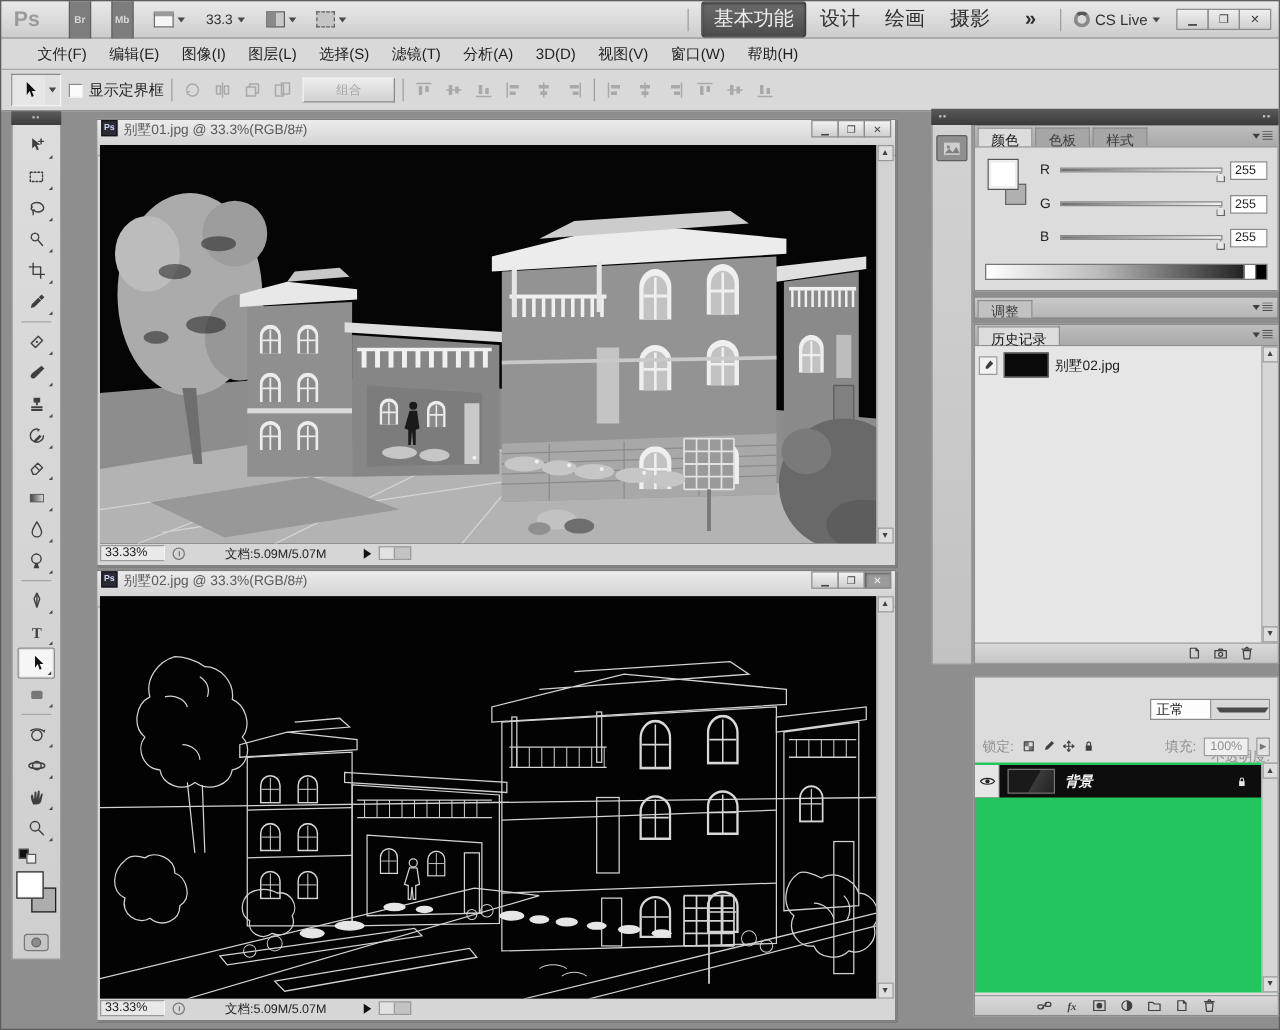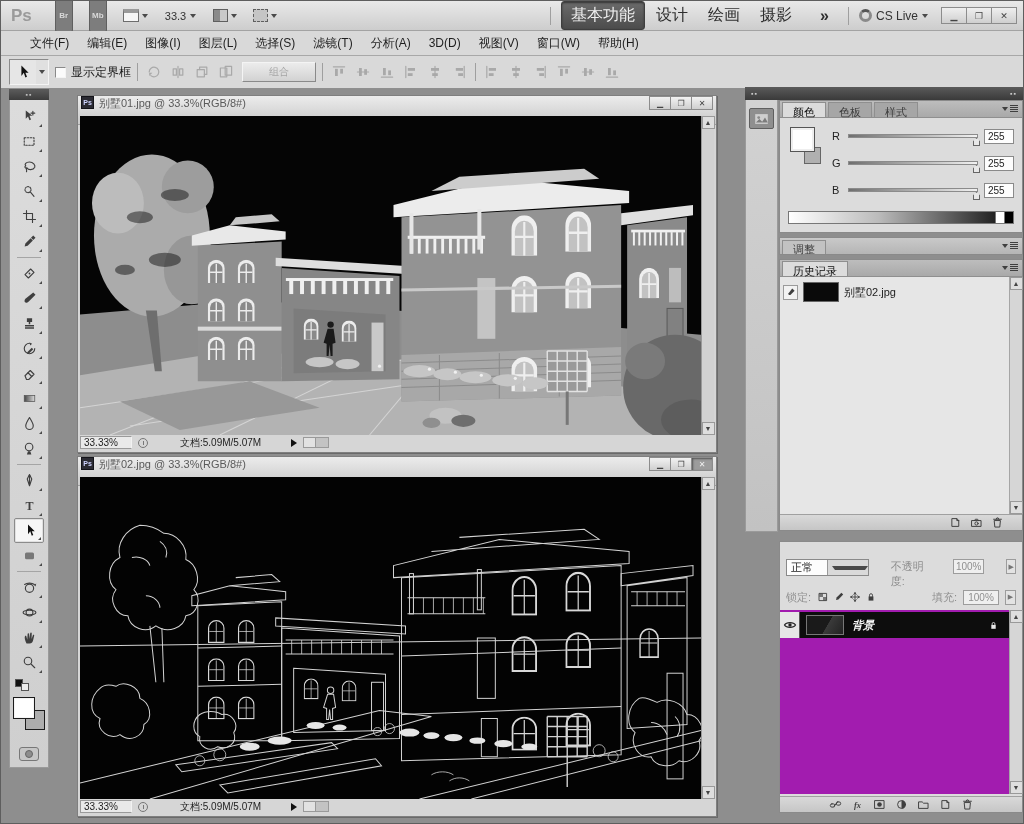--- a/index.html
+++ b/index.html
@@ -150,31 +150,31 @@
   #hist-doc-row{position:absolute;left:0;top:3px;right:13px;height:24px;display:flex;align-items:center;gap:5px;padding-left:3px;}
   .hist-well{width:15px;height:15px;background:#f2f2f2;border:1px solid #9a9a9a;display:flex;align-items:center;justify-content:center;}
   .hist-thumb{width:36px;height:20px;background:#0a0a0a;border:1px solid #666;}
   #hist-state-row{position:absolute;left:0;top:31px;right:13px;height:22px;background:#0f0f0f;color:#f2f2f2;
       display:flex;align-items:center;gap:6px;padding-left:20px;}
   #hist-state-row .tri{width:0;height:0;border-top:4px solid transparent;border-bottom:4px solid transparent;border-left:5px solid #e8e8e8;}
   .panel-bottom{position:absolute;left:0;right:0;bottom:0;height:16px;background:linear-gradient(#d9d9d9,#c6c6c6);
       border-top:1px solid #a0a0a0;display:flex;align-items:center;justify-content:flex-end;gap:8px;padding-right:18px;}
 
   #layers-panel{top:540px;height:272px;}
-  #layers-ctl1{position:absolute;left:0;top:17px;right:0;height:25px;display:flex;align-items:flex-start;gap:22px;padding:0 6px;}
+  #layers-ctl1{position:absolute;left:0;top:17px;right:0;height:25px;display:flex;align-items:flex-end;gap:22px;padding:0 6px;flex-direction:column;}
   #blend-select{width:96px;height:17px;background:#fdfdfd;border:1px solid #8a8a8a;display:flex;align-items:center;}
   #blend-select span{flex:1;padding-left:4px;font-size:11px;}
   #blend-select .dd{width:14px;height:100%;background:#d9d9d9;border-left:1px solid #999;
       display:flex;align-items:center;justify-content:center;}
   .small-label{font-size:11px;color:#8f8f8f;}
   .val-box{width:36px;height:15px;background:#efefef;border:1px solid #9c9c9c;font-size:10px;color:#8f8f8f;
       display:flex;align-items:center;justify-content:center;}
   .spin{width:11px;height:15px;background:#e3e3e3;border:1px solid #9c9c9c;display:flex;align-items:center;justify-content:center;font-size:7px;color:#777;}
   #layers-ctl2{position:absolute;left:0;top:44px;right:0;height:22px;display:flex;align-items:center;gap:6px;padding:0 6px;}
-  #layers-list{position:absolute;left:0;top:68px;right:0;bottom:18px;background:#a21caf;}
+  #layers-list{position:absolute;left:0;top:68px;right:0;bottom:18px;background:#22c55e;}
   #layer-row-bg{position:absolute;left:0;top:2px;right:13px;height:26px;background:#0d0d0d;display:flex;align-items:center;}
   .eye-well{width:20px;height:26px;background:#e6e6e6;border-right:1px solid #555;display:flex;align-items:center;justify-content:center;color:#222;}
   .layer-thumb{width:38px;height:20px;margin-left:6px;border:1px solid #777;
       background:linear-gradient(120deg,#1a1a1a 55%,#3a3a3a 56%,#222);}
   #layer-name{color:#f5f5f5;font-style:italic;font-weight:bold;font-size:11px;margin-left:8px;}
   #layer-lock{margin-left:auto;margin-right:10px;color:#e8e8e8;}
   #layers-panel .panel-bottom{justify-content:center;gap:9px;padding-right:0;}
 </style>
 </head>
 <body>

